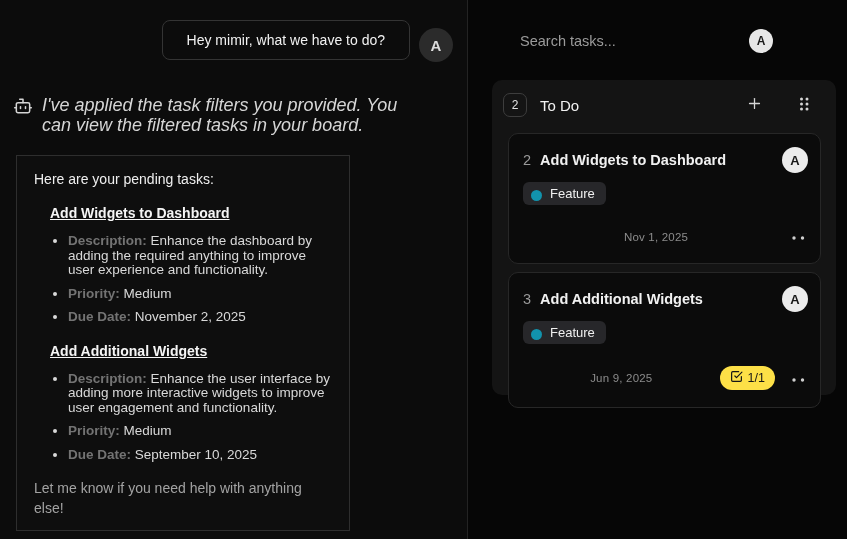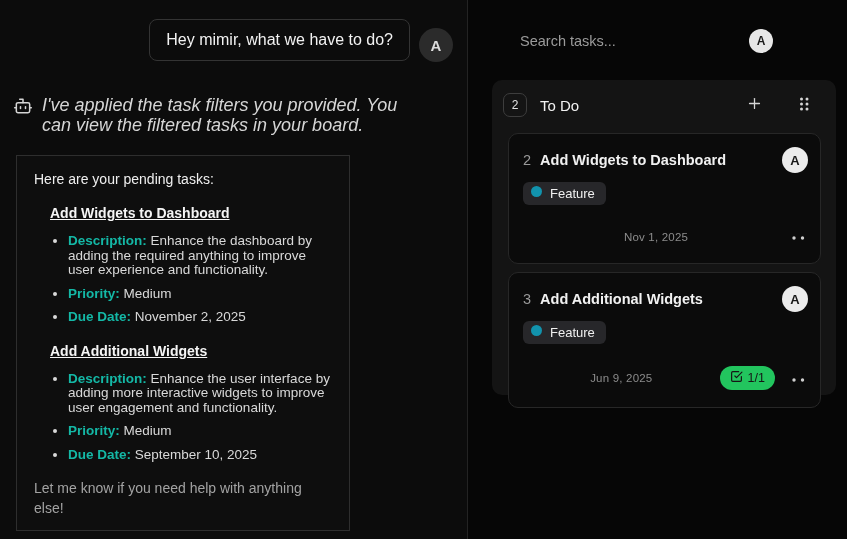--- a/index.html
+++ b/index.html
@@ -7,41 +7,41 @@
   body {
     font-family:"Liberation Sans","DejaVu Sans",sans-serif;
     background:#060606; color:#e8e8e8; display:flex;
   }
 
   
   .chat-panel { width:468px; height:539px; background:#0c0c0c; border-right:1px solid #232323; position:relative; }
 
   .chat-row { display:flex; justify-content:flex-end; align-items:center; gap:9px; padding:18px 14px 0 0; }
   .bubble {
-    border:1px solid #343434; border-radius:8px; padding:11px 16px;
-    font-size:16px; color:#f2f2f2; background:#0c0c0c; max-width:300px;
+    border:1px solid #343434; border-radius:8px; padding:11px 24px;
+    font-size:14px; color:#f2f2f2; background:#0c0c0c; max-width:300px;
   }
   .avatar { border-radius:50%; display:flex; align-items:center; justify-content:center; font-weight:600; flex-shrink:0; }
   .avatar-lg { width:34px; height:34px; background:#2b2b2b; color:#dcdcdc; font-size:15px; margin-top:10px; }
 
   .assistant-row { display:flex; gap:9px; padding:33px 38px 0 13px; align-items:flex-start; color:#d6d6d6; }
   .assistant-row .bot-ic { flex-shrink:0; margin-top:1px; }
   .assistant-note { font-style:italic; font-size:18px; line-height:20px; }
 
   .chat-card {
     margin:20px 0 0 16px; width:334px; background:#0e0e0e;
     border:1px solid #2e2e2e; padding:15px 16px 12px 17px;
     font-size:13.5px; color:#e6e6e6;
   }
   .intro { font-size:14px; color:#efefef; }
   .task-title { font-size:14px; font-weight:700; text-decoration:underline; color:#f5f5f5; margin:18px 0 0 16px; }
   .chat-card ul { margin:13px 0 0 16px; padding-left:18px; }
   .chat-card li { margin-bottom:9px; font-size:13.5px; line-height:14.5px; color:#d9d9d9; }
   .chat-card li:last-child { margin-bottom:0; }
-  .lbl { font-weight:700; color:#14b8a6; }
+  .lbl { font-weight:700; color:#737373; }
   .outro { margin-top:16px; font-size:14px; line-height:20px; color:#a3a3a3; }
 
   
   .board-panel { flex:1; height:539px; background:#060606; }
 
   .search-row { margin:29px 74px 0 52px; display:flex; align-items:center; justify-content:space-between; }
   .search-input {
     background:transparent; border:none; outline:none; color:#e5e5e5;
     font-family:inherit; font-size:14.5px; width:220px;
   }
@@ -66,30 +66,30 @@
   .task-card {
     background:#0b0b0b; border:1px solid #272727; border-radius:10px;
     padding:13px 12px 17px 14px;
   }
   .card-top { display:flex; align-items:center; }
   .card-num { color:#9a9a9a; font-size:14.5px; }
   .card-title { margin-left:9px; color:#f1f1f1; font-size:14.5px; font-weight:600; flex:1; }
   .avatar-md { width:26px; height:26px; background:#ececec; color:#1a1a1a; font-size:13px; }
   .tag-row { margin-top:9px; display:flex; }
   .tag {
-    display:inline-flex; align-items:flex-start; gap:8px;
+    display:inline-flex; align-items:flex-end; gap:8px;
     background:#27272a; border-radius:6px; padding:4px 11px 4px 8px;
     font-size:13px; color:#f0f0f0;
   }
   .tag-dot { width:11px; height:11px; border-radius:50%; }
   .card-foot { margin-top:22px; display:flex; align-items:center;text-align:center; }
   .card-date { font-size:11.5px; color:#8c8c8c; flex:1; letter-spacing:.2px; }
   .check-badge {
     display:inline-flex; align-items:center; gap:5px;
-    background:#22c55e; color:#161616; border-radius:12px;
+    background:#fde047; color:#161616; border-radius:12px;
     padding:4px 10px; font-size:12.5px; margin-right:14px;
   }
   .more-dots { color:#cfcfcf; display:flex; align-items:center; padding:2px; background:none; border:none; cursor:pointer; }
 </style>
 </head>
 <body>
 
 <div class="chat-panel">
 
   <div class="chat-row">

